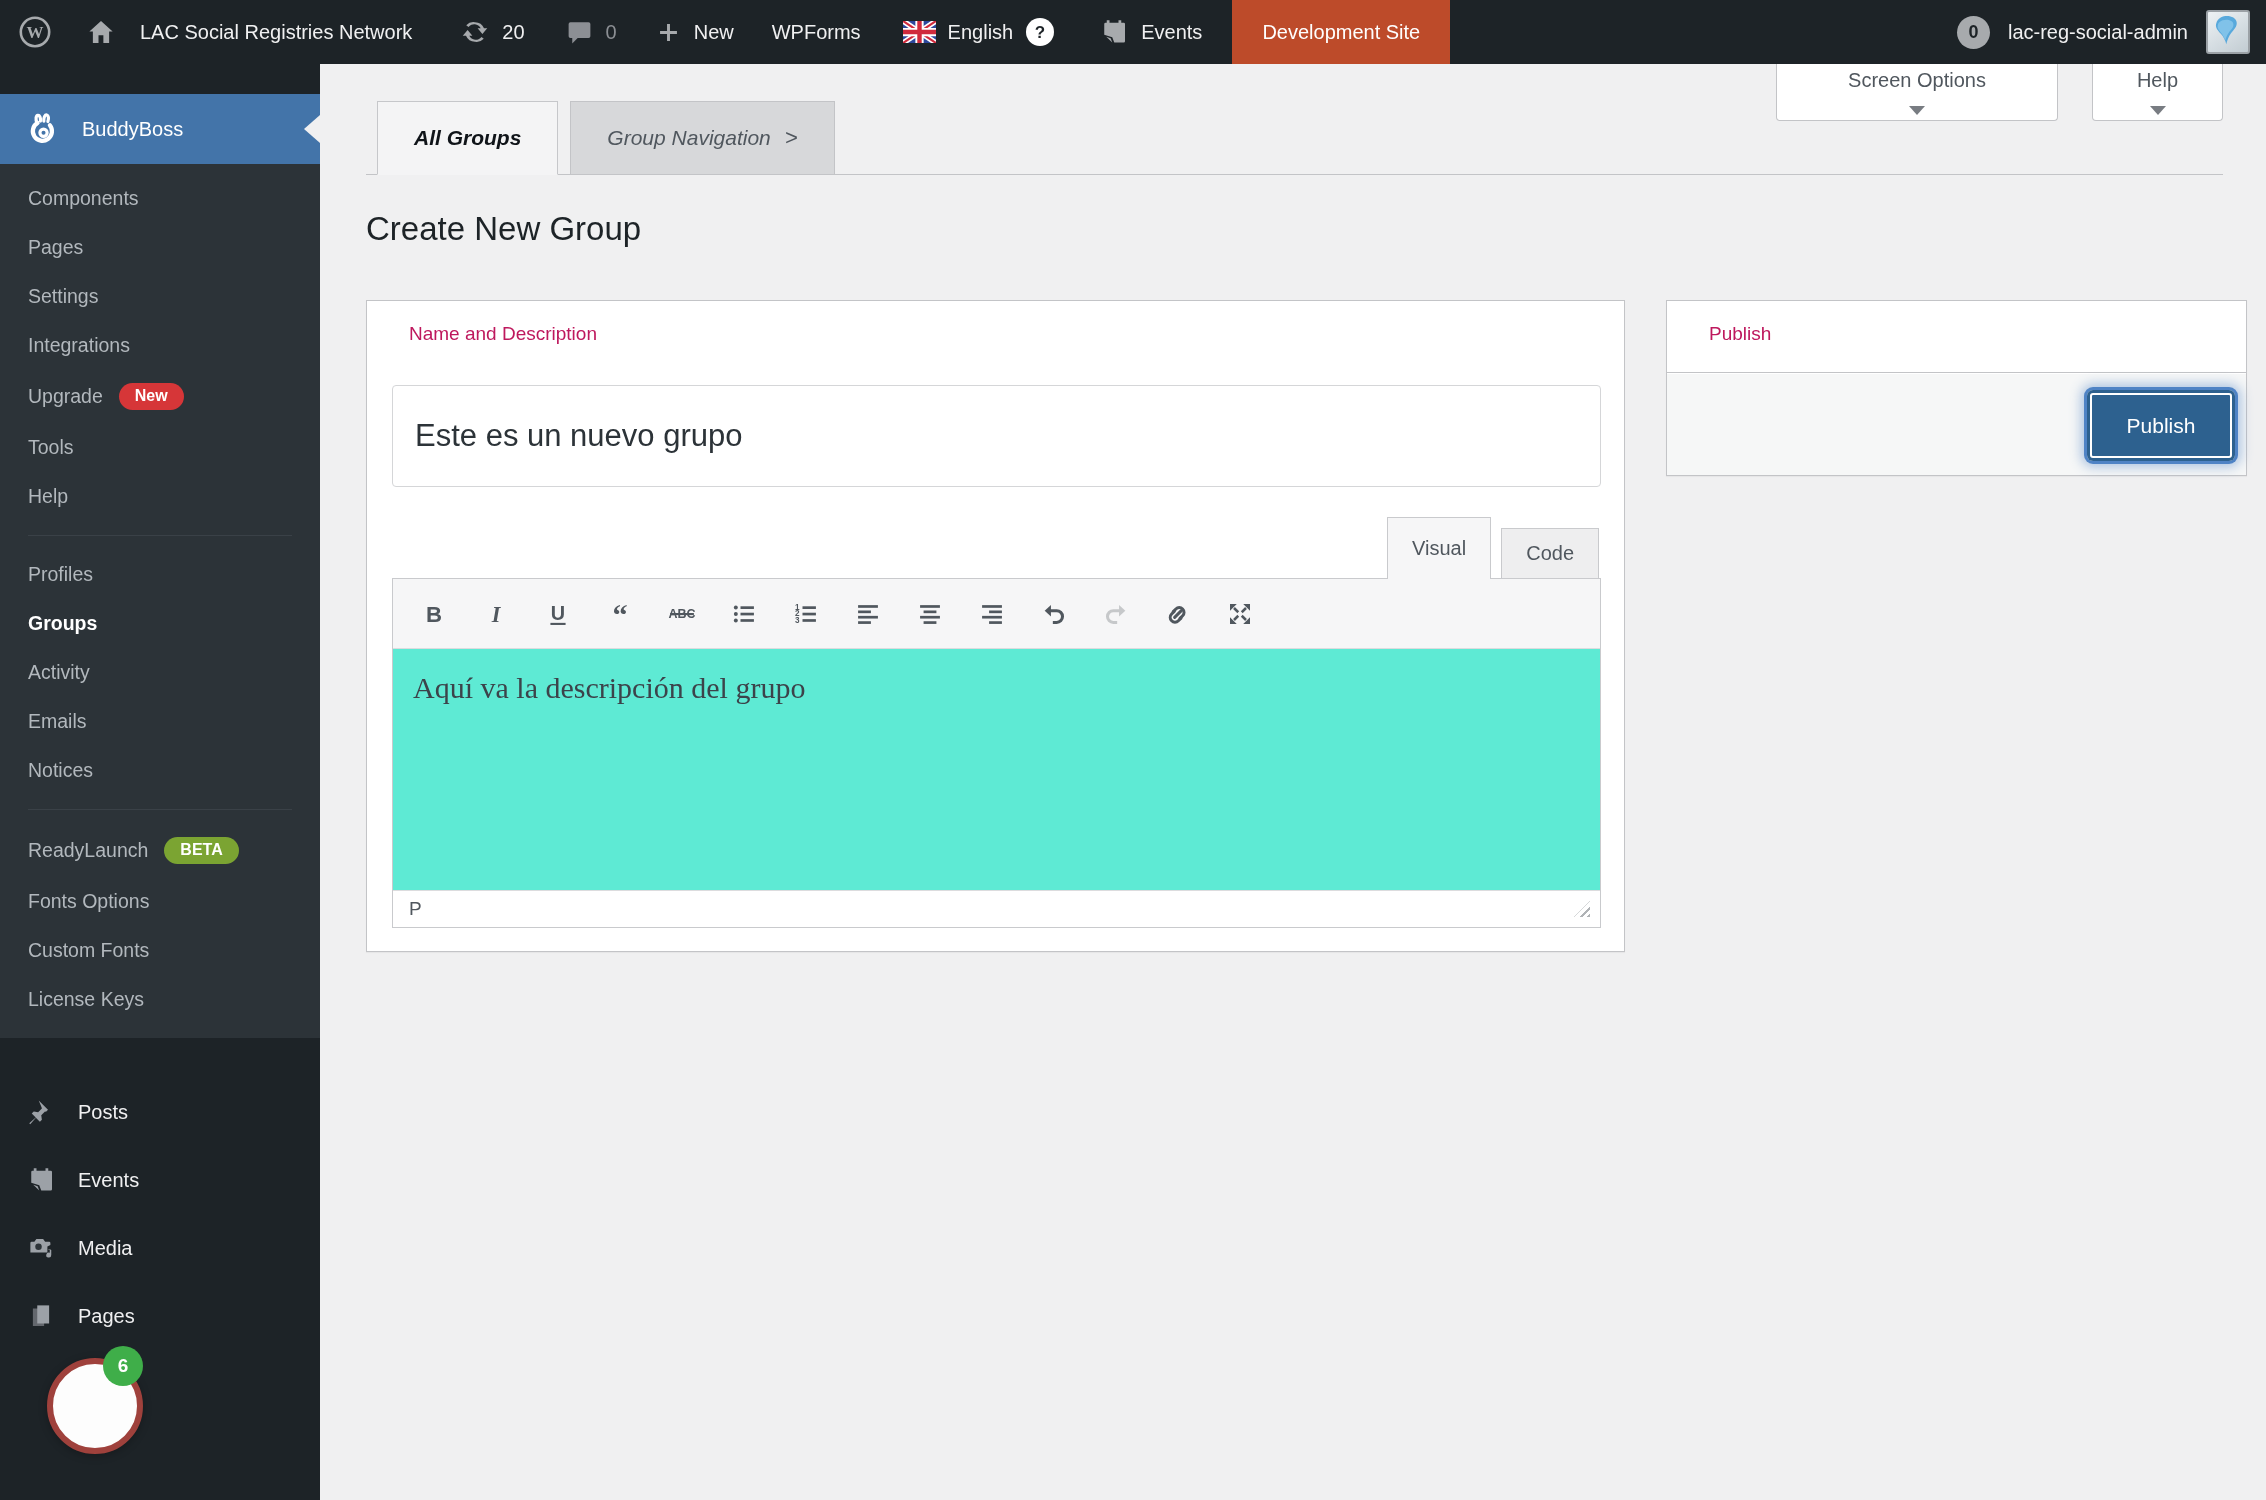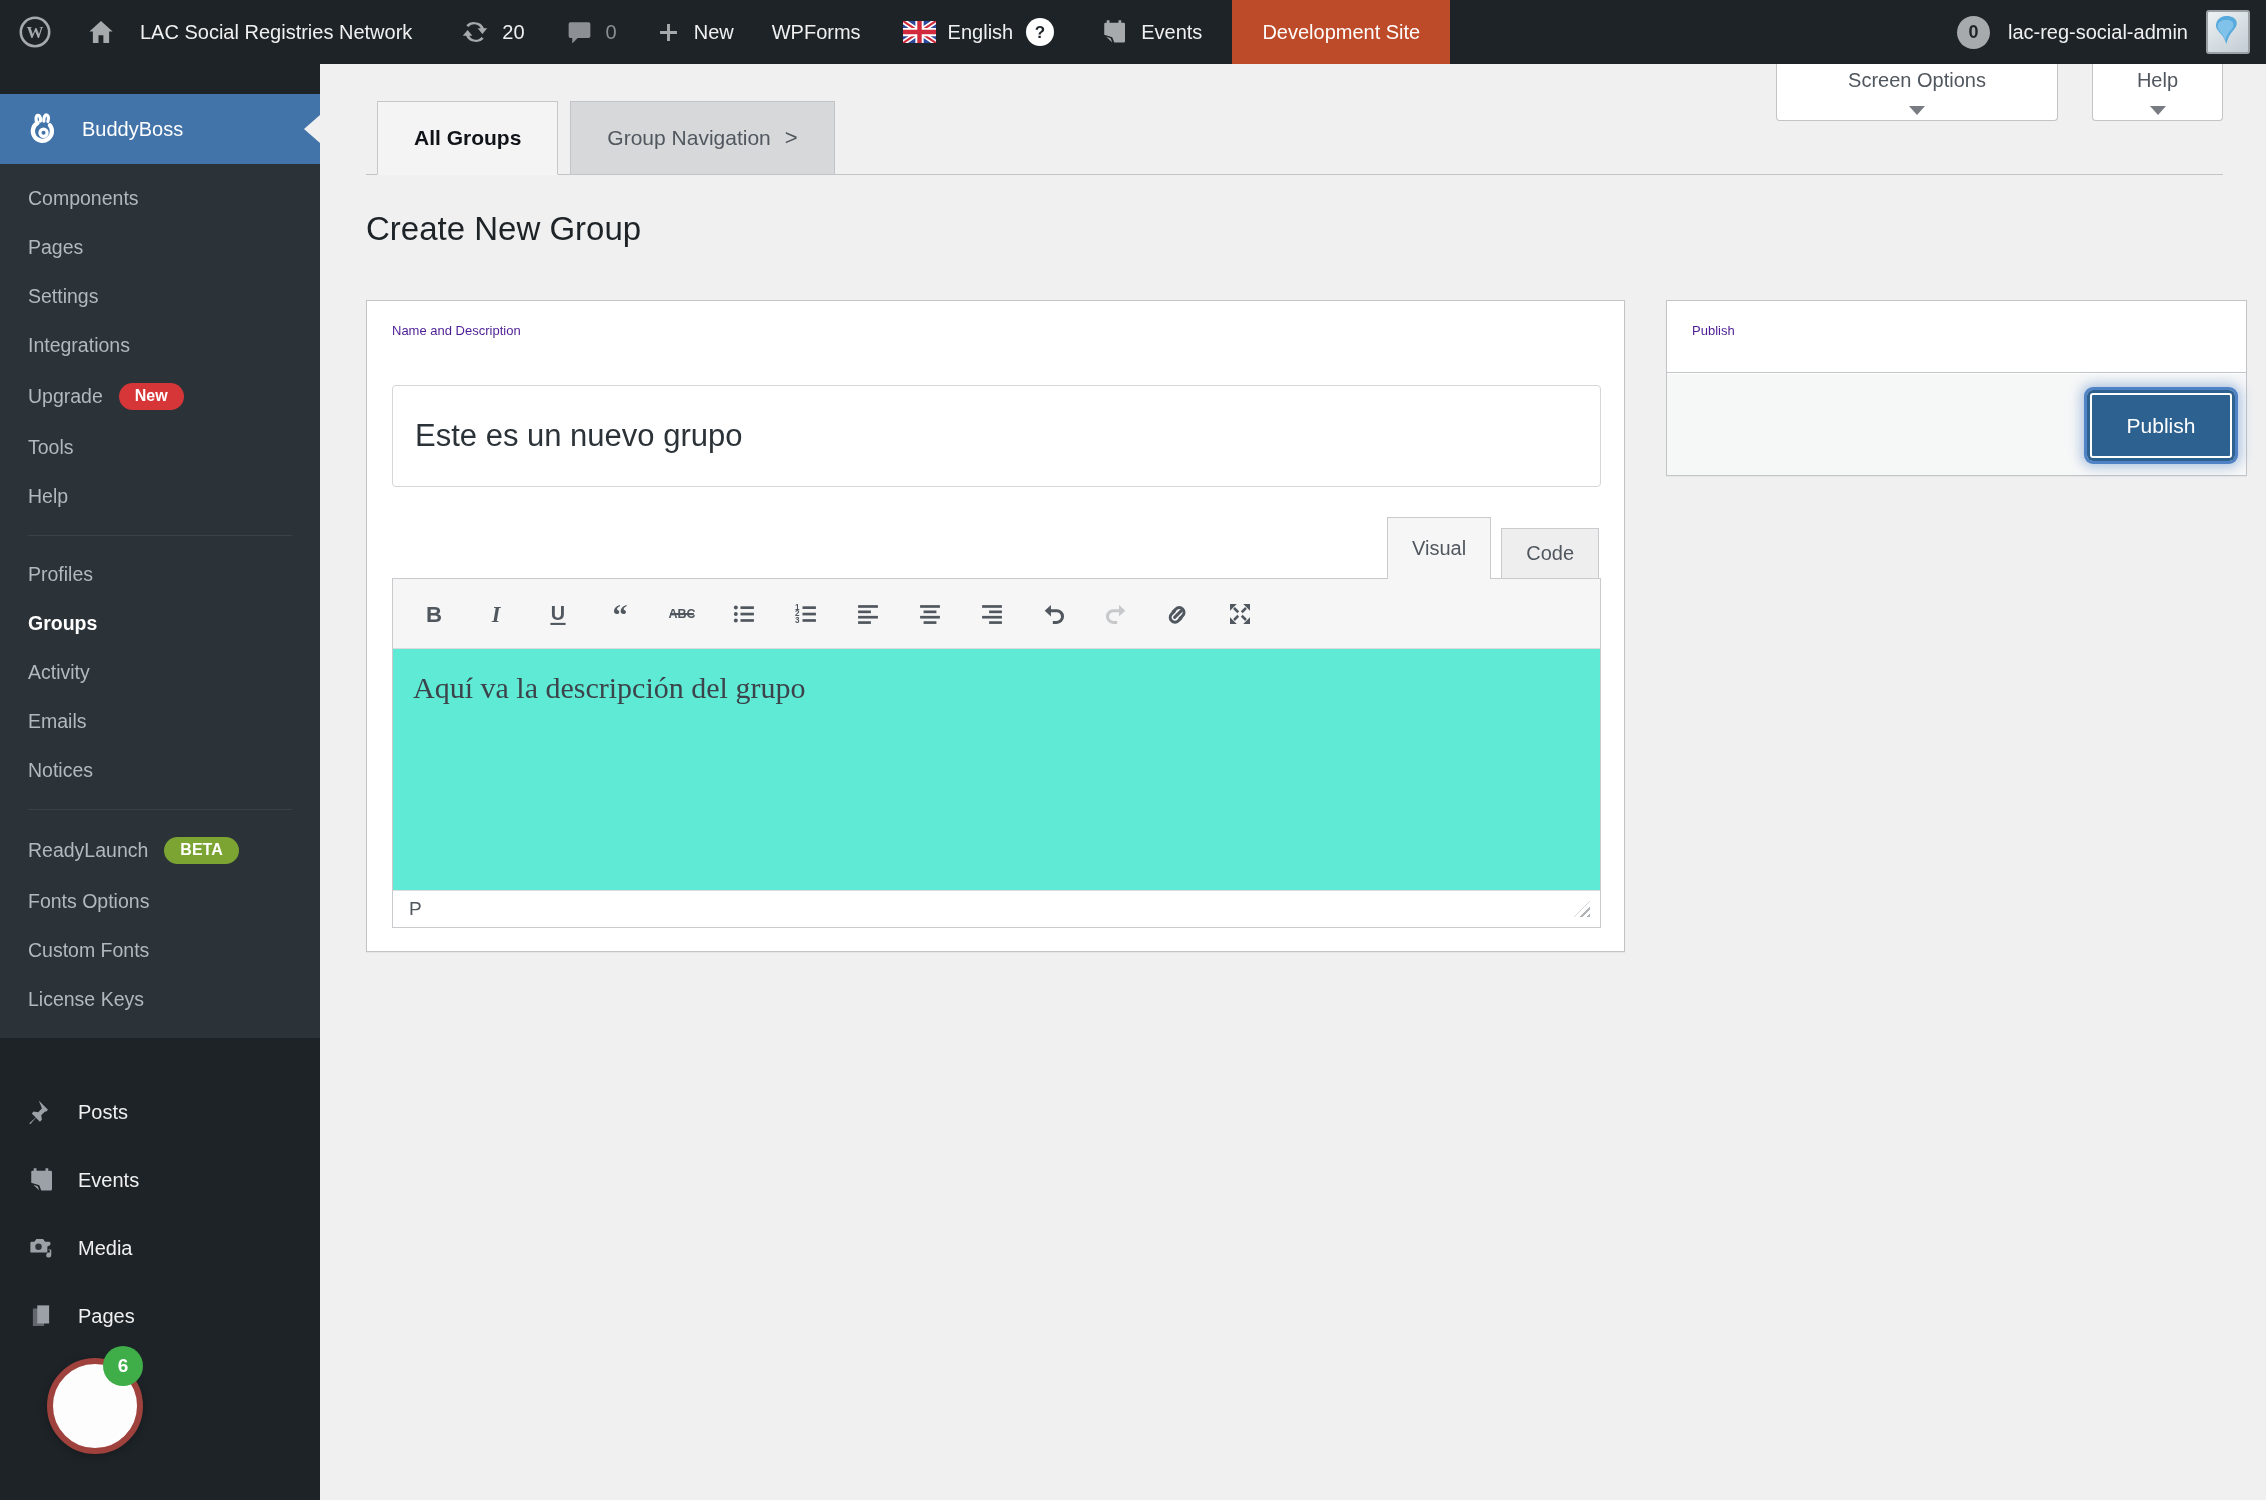--- a/index.html
+++ b/index.html
@@ -106,21 +106,21 @@
     border-top:9px solid #787c82;
   }
 
   
   #nav-tabs-row {
     position:absolute; left:366px; top:101px; width:1857px; height:74px;
     display:flex; align-items:flex-end; border-bottom:1px solid #c3c4c7;
   }
   .nav-tab {
     display:flex; align-items:center; justify-content:flex-start; gap:14px;
-    padding:15px 36px; font-size:21px; cursor:pointer;
+    padding:15px 36px; font-size:21px; cursor:pointer;font-style:italic;
   }
   #tab-all-groups {
     margin-left:11px; margin-bottom:-1px; height:74px;
     background:#f4f4f5; border:1px solid #c6c7ca; border-bottom:1px solid #f4f4f5;
     color:#101419; font-weight:600;
   }
   #tab-group-navigation {
     margin-left:12px; height:73px;
     background:#d7d8da; border:1px solid #c3c4c7; border-bottom:none;
     color:#50575e; font-weight:500;
@@ -131,21 +131,21 @@
   #page-title {
     position:absolute; left:366px; top:210px; font-size:33px; font-weight:400; color:#1d2327;
   }
 
   
   .postbox {
     position:absolute; background:#fff; border:1px solid #c3c4c7;
     box-shadow:0 1px 1px rgba(0,0,0,.04);
   }
   #name-panel { left:366px; top:300px; width:1259px; height:652px; }
-  .panel-title { position:absolute; left:25px; top:22px; font-size:13px; font-weight:500; color:#4c1d95; }
+  .panel-title { position:absolute; left:42px; top:22px; font-size:19px; font-weight:500; color:#be185d; }
 
   #group-name-input {
     position:absolute; left:25px; top:84px; width:1209px; height:102px;
     border:1px solid #d5d6d8; border-radius:4px; background:#fff;
     font-family:"Liberation Sans", sans-serif; font-size:31px; color:#2c3338;
     padding:0 22px; outline:none;
   }
 
   
   #editor-tabs { position:absolute; right:25px; top:216px; height:62px; display:flex; align-items:flex-end; gap:10px; z-index:2; }

